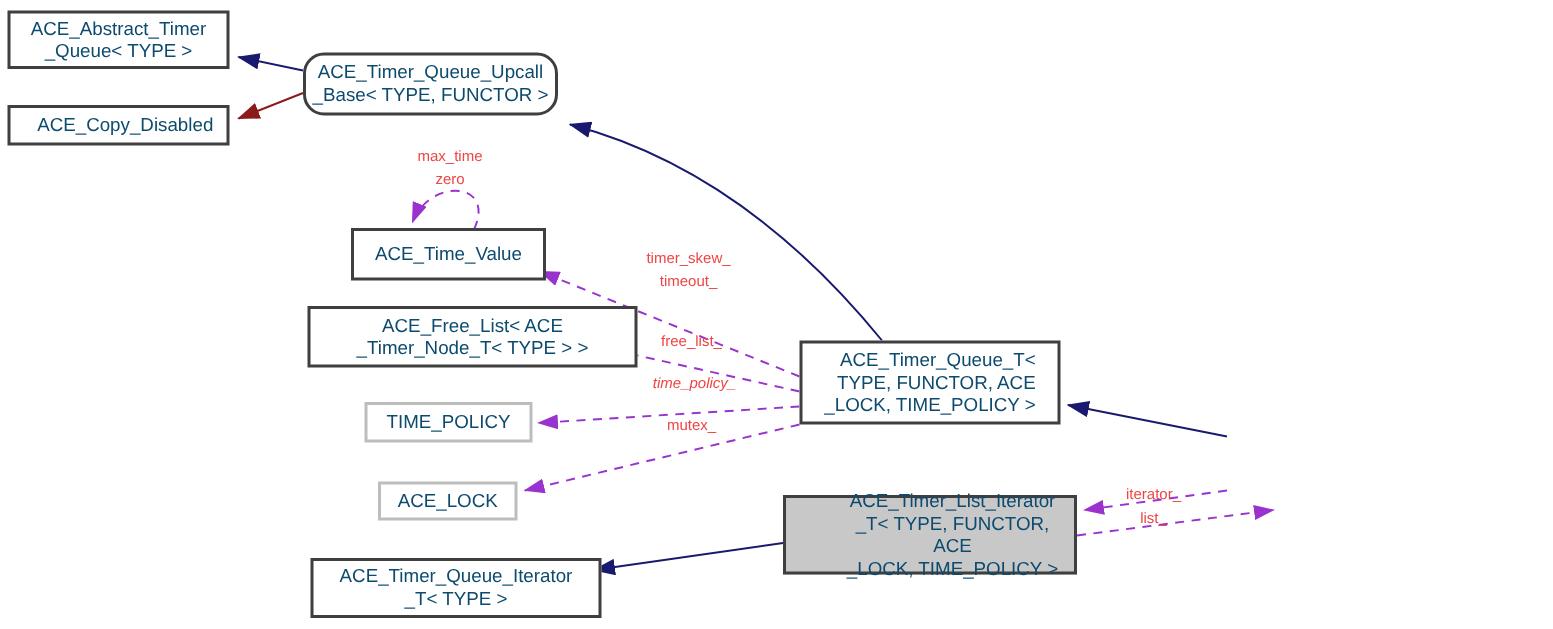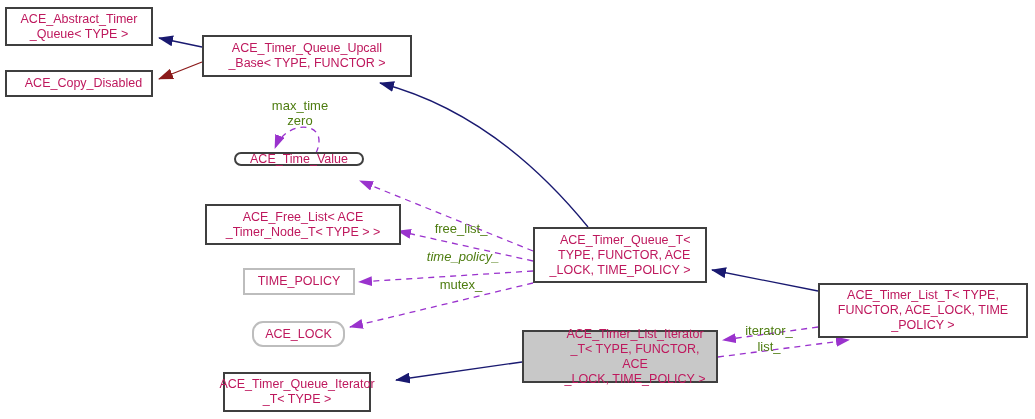--- a/index.html
+++ b/index.html
@@ -14,37 +14,37 @@
   .edges {
     position: absolute;
     left: 0; top: 0;
     width: 1035px; height: 419px;
   }
   .node {
     position: absolute;
     box-sizing: border-box;
     background: #ffffff;
     border: 2px solid #3f3f3f;
-    color: #be185d;
+    color: #0c4a6e;
     font-size: 12.5px;
     line-height: 15px;
     text-align: center;
     white-space: pre-line;
     display: flex;
     align-items: center;
     justify-content: center;
     padding: 1px 3px;
   }
   .node.placeholder { border-color: #bdbdbd; }
   .node.focus { background: #c8c8c8; }
   .elabel {
     position: absolute;
     transform: translate(-50%, -50%);
-    color: #4d7c0f;
-    font-size: 13px;
+    color: #ef4444;
+    font-size: 10px;
     line-height: 14.5px;
     text-align: center;
     white-space: pre-line;
   }
 </style>
 </head>
 <body>
 
 <div class="canvas">
 
@@ -74,50 +74,49 @@
     <path d="M533,283 L350,327" stroke="#9A32CD" stroke-width="1.3" fill="none" stroke-dasharray="6,5" marker-end="url(#arrow-purple)"></path>
     <path d="M818,327 L723,340" stroke="#9A32CD" stroke-width="1.3" fill="none" stroke-dasharray="6,5" marker-end="url(#arrow-purple)"></path>
     <path d="M718,357 L849,340" stroke="#9A32CD" stroke-width="1.3" fill="none" stroke-dasharray="6,5" marker-end="url(#arrow-purple)"></path>
   </svg>
 
   <div class="node" style="left:5px; top:7px; width:148px; height:39px;">ACE_Abstract_Timer
 _Queue&lt; TYPE &gt;</div>
 
   <div class="node" style="left:5px; top:70px; width:148px; height:27px;padding-left:12px;">ACE_Copy_Disabled</div>
 
-  <div class="node" style="left:202px; top:35px; width:210px; height:42px;">ACE_Timer_Queue_Upcall
+  <div class="node" style="left:202px; top:35px; width:170px; height:42px;border-radius:14px;">ACE_Timer_Queue_Upcall
 _Base&lt; TYPE, FUNCTOR &gt;</div>
 
-  <div class="node" style="left:234px; top:152px; width:130px; height:14px;border-radius:12px;">ACE_Time_Value</div>
+  <div class="node" style="left:234px; top:152px; width:130px; height:35px;">ACE_Time_Value</div>
 
-  <div class="node" style="left:205px; top:204px; width:196px; height:41px;">ACE_Free_List&lt; ACE
+  <div class="node" style="left:205px; top:204px; width:220px; height:41px;">ACE_Free_List&lt; ACE
 _Timer_Node_T&lt; TYPE &gt; &gt;</div>
 
   <div class="node placeholder" style="left:243px; top:268px; width:112px; height:27px;">TIME_POLICY</div>
 
-  <div class="node placeholder" style="left:252px; top:321px; width:93px; height:26px;border-radius:11px;">ACE_LOCK</div>
+  <div class="node placeholder" style="left:252px; top:321px; width:93px; height:26px;">ACE_LOCK</div>
 
-  <div class="node" style="left:223px; top:372px; width:148px; height:40px;text-align:center;">ACE_Timer_Queue_Iterator
+  <div class="node" style="left:207px; top:372px; width:194px; height:40px;text-align:center;">ACE_Timer_Queue_Iterator
 _T&lt; TYPE &gt;</div>
 
   <div class="node" style="left:533px; top:227px; width:174px; height:56px;text-align:right;">ACE_Timer_Queue_T&lt;
 TYPE, FUNCTOR, ACE
 _LOCK, TIME_POLICY &gt;</div>
 
   <div class="node focus" style="left:522px; top:330px; width:196px; height:53px;padding-left:33px;">ACE_Timer_List_Iterator
 _T&lt; TYPE, FUNCTOR, ACE
 _LOCK, TIME_POLICY &gt;</div>
 
-  <div class="node" style="left:818px; top:283px; width:210px; height:55px;">ACE_Timer_List_T&lt; TYPE,
-FUNCTOR, ACE_LOCK, TIME
-_POLICY &gt;</div>
 
   <div class="elabel" style="left:300px; top:113px;">max_time
 zero</div>
 
+  <div class="elabel" style="left:459px; top:181px;">timer_skew_
+timeout_</div>
 
   <div class="elabel" style="left:461px; top:229px;">free_list_</div>
 
   <div class="elabel" style="left:463px; top:257px;font-style:italic;">time_policy_</div>
 
   <div class="elabel" style="left:461px; top:285px;">mutex_</div>
 
   <div class="elabel" style="left:769px; top:331px;">iterator_</div>
 
   <div class="elabel" style="left:769px; top:347px;">list_</div>

